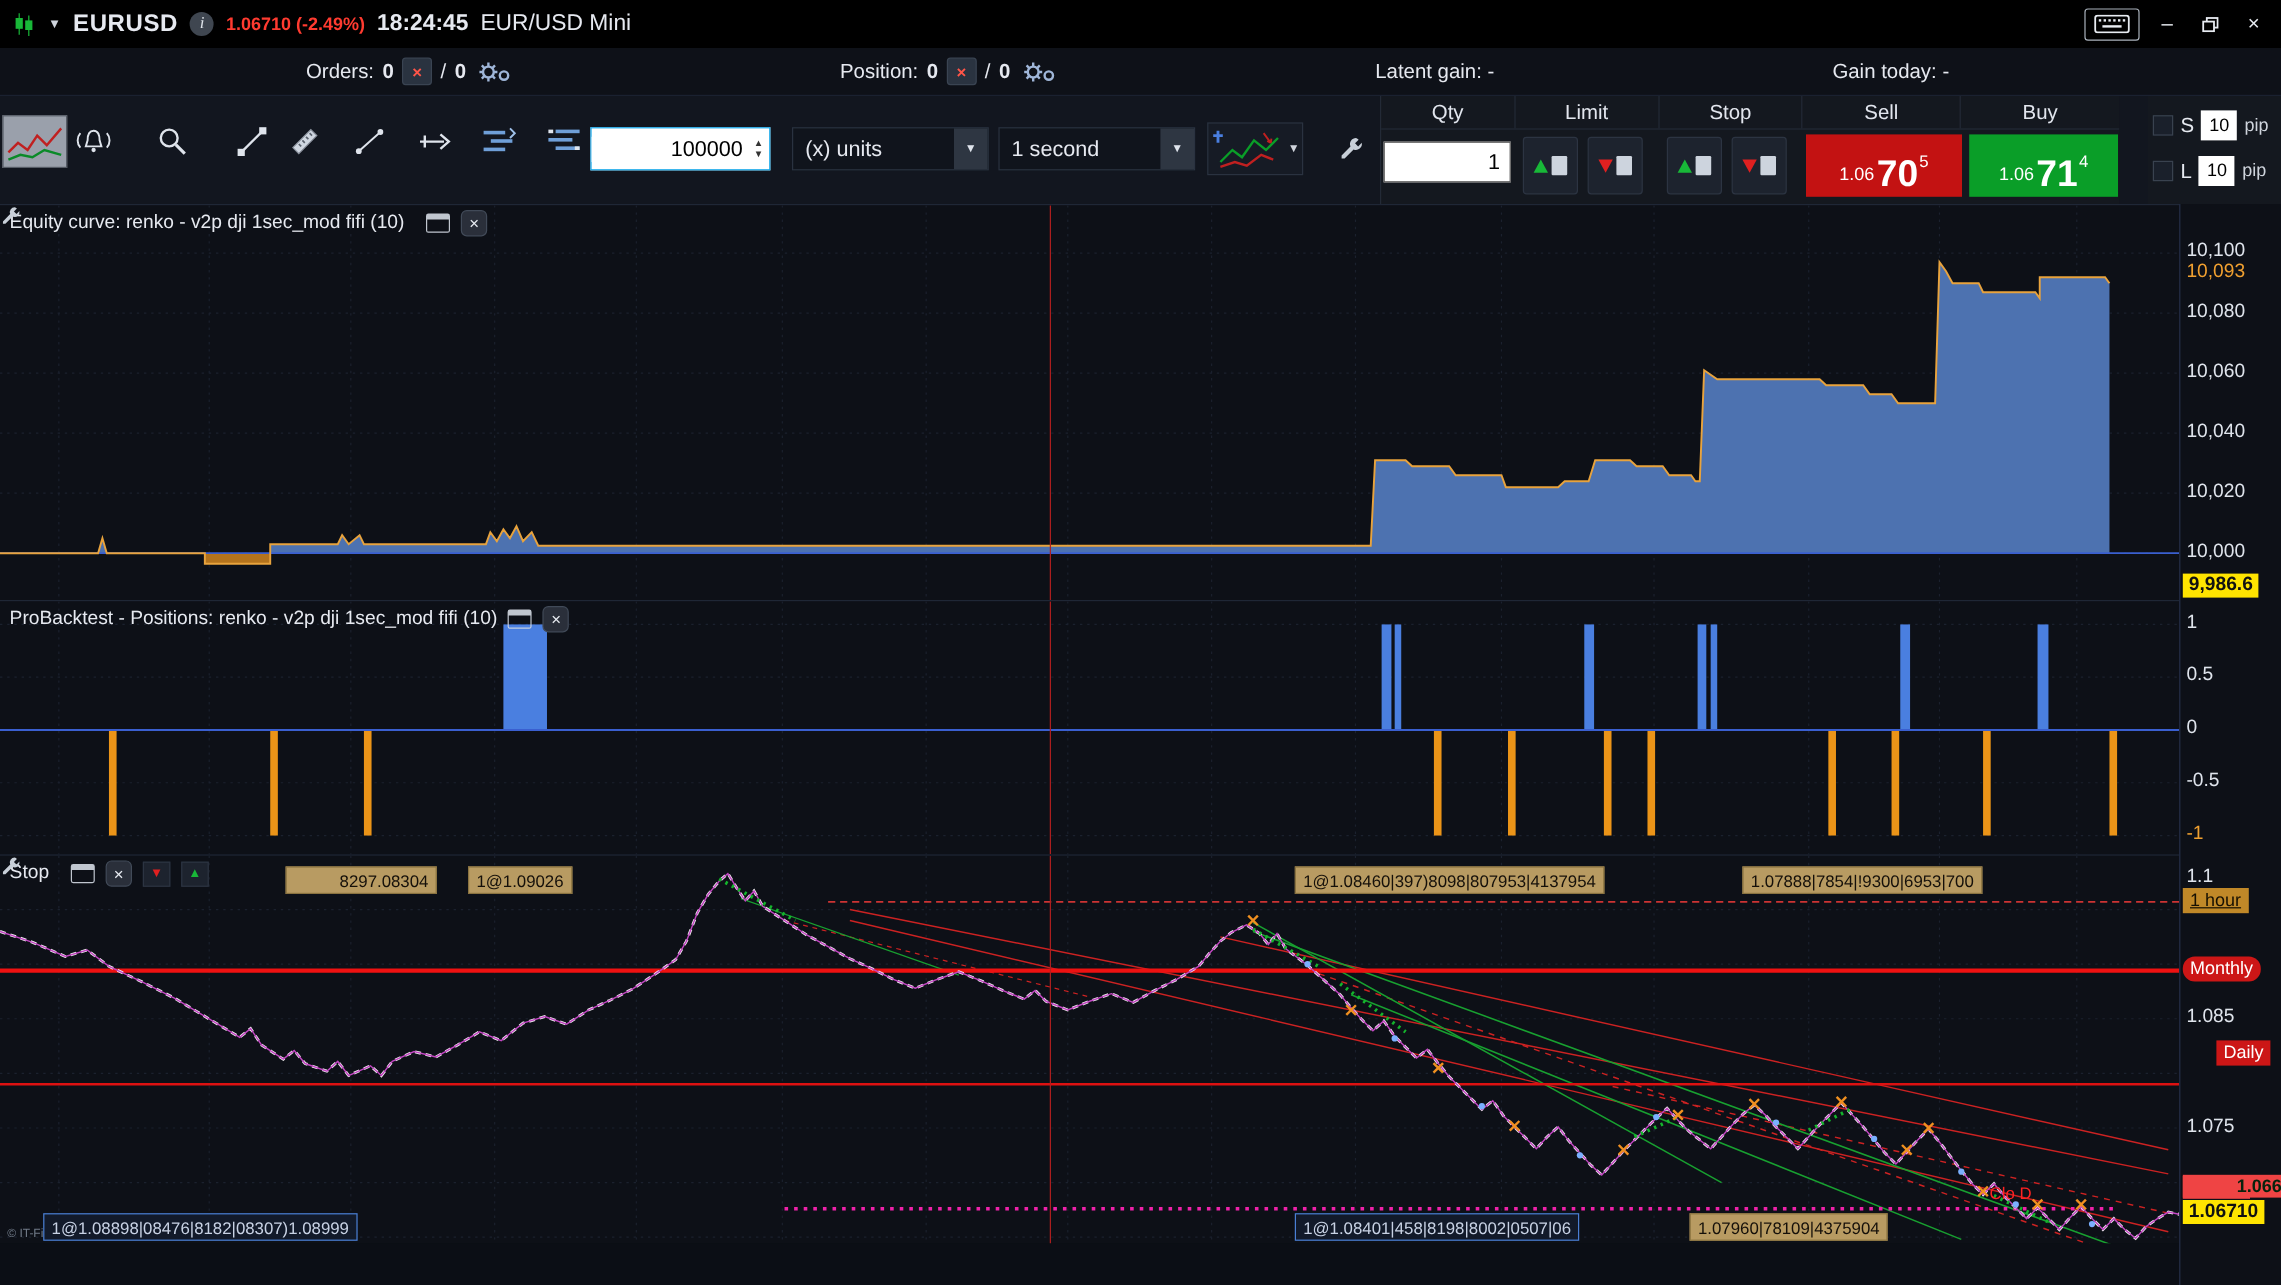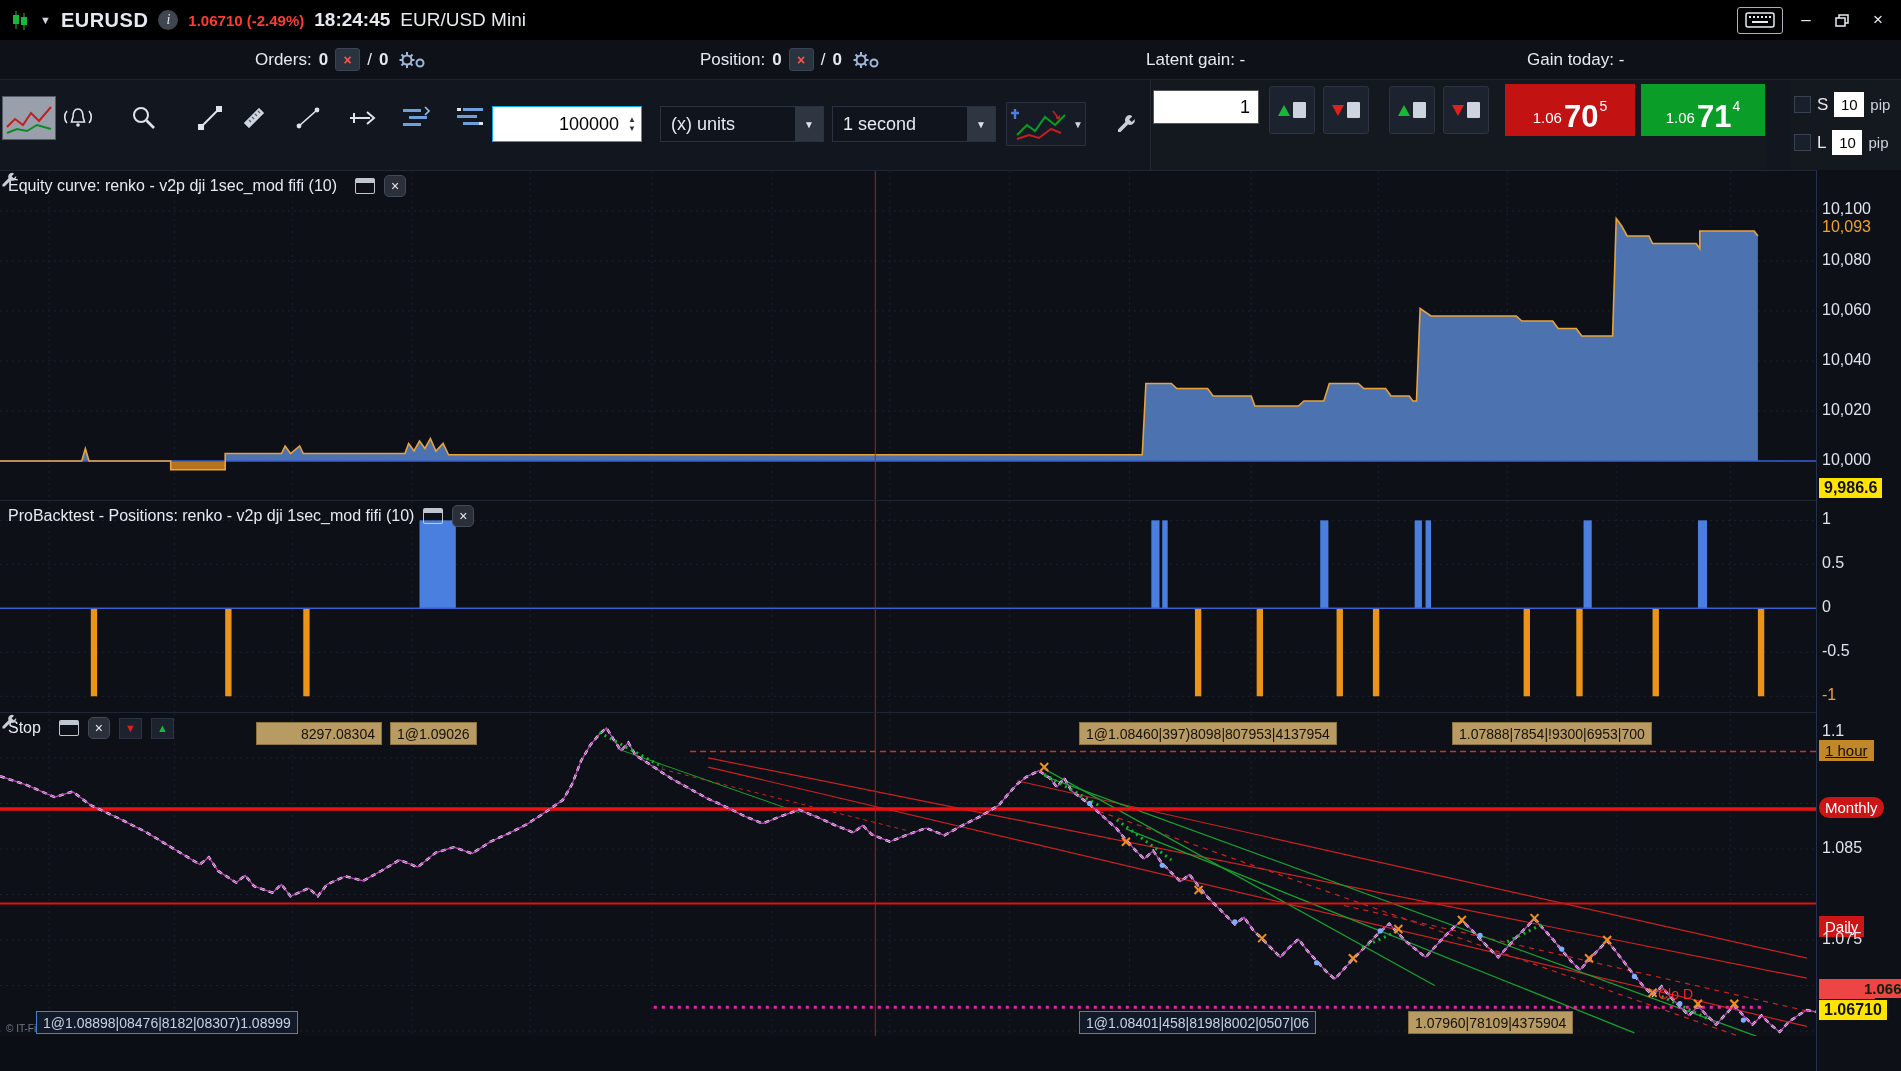--- a/index.html
+++ b/index.html
@@ -276,20 +276,27 @@
       <span class="style-dd">▼</span>
     </span>
 
     <span class="wrench-tool">
       <svg width="22" height="22" viewBox="0 0 22 22">
         <path d="M15 2 a5 5 0 0 0 -4.6 7 L3 16.5 V19 h2.5 L13 11.6 A5 5 0 0 0 19.8 6 l-3 3 -2.6 -2.6 3 -3 A5 5 0 0 0 15 2 Z" fill="#c8cfd8"></path>
       </svg>
     </span>
 
     <div class="tp">
+      <div class="tp-headers">
+        <span class="tp-h" style="width:112px">Qty</span>
+        <span class="tp-h" style="width:120px">Limit</span>
+        <span class="tp-h" style="width:120px">Stop</span>
+        <span class="tp-h" style="width:132px">Sell</span>
+        <span class="tp-h" style="width:132px;border-right:none">Buy</span>
+      </div>
       <div class="tp-controls">
         <input class="tp-qty" value="1" style="">
         <span class="pair" id="pair-limit">
           <span class="ot">
               <i class="tri-up"></i>
               <span class="doc"></span>
             </span>
           <span class="ot">
               <i class="tri-dn"></i>
               <span class="doc"></span>
@@ -518,21 +525,21 @@
           <svg width="18" height="18" viewBox="0 0 22 22">
               <path d="M15 2 a5 5 0 0 0 -4.6 7 L3 16.5 V19 h2.5 L13 11.6 A5 5 0 0 0 19.8 6 l-3 3 -2.6 -2.6 3 -3 A5 5 0 0 0 15 2 Z" fill="#c8cfd8"></path>
             </svg>
         </span>
         <span class="win-icon"></span>
         <span class="close-icon">×</span>
         <span class="mini-box dn">▼</span>
         <span class="mini-box up">▲</span>
       </div>
       <div class="copyright">© IT-Finance.com Data is indicative</div>
-    <div class="pbadge tan" style="left: 256px; top: 9px; padding-left: 44px;">8297.08304</div>
+    <div class="pbadge tan" style="left: 238px; top: 9px; padding-left: 44px;">8297.08304</div>
         <div class="pbadge tan" style="left: 390px; top: 9px;">1@1.09026</div>
         <div class="pbadge tan" style="left: 1079px; top: 9px;">1@1.08460|397)8098|807953|4137954</div>
         <div class="pbadge tan" style="left: 1452px; top: 9px;">1.07888|7854|!9300|6953|700</div>
         <div class="pbadge blue" style="left: 36px; top: 298px;">1@1.08898|08476|8182|08307)1.08999</div>
         <div class="pbadge blue" style="left: 1079px; top: 298px;">1@1.08401|458|8198|8002|0507|06</div>
         <div class="pbadge tan" style="left: 1408px; top: 298px;">1.07960|78109|4375904</div>
       </section>
 
   </div>
 
@@ -547,20 +554,20 @@
       <div class="ax badge-yellow" style="top: 308px;">9,986.6</div>
       <div class="ax " style="top: 340px;">1</div>
       <div class="ax " style="top: 384px;">0.5</div>
       <div class="ax " style="top: 428px;">0</div>
       <div class="ax " style="top: 472px;">-0.5</div>
       <div class="ax orange" style="top: 516px;">-1</div>
       <div class="ax " style="top: 552px;">1.1</div>
       <div class="ax badge-tan" style="top: 570px; text-decoration: underline;">1 hour</div>
       <div class="ax badge-red" style="top: 627px; border-radius: 10px;">Monthly</div>
       <div class="ax " style="top: 669px;">1.085</div>
-      <div class="ax badge-red" style="top: 746px;">Daily</div>
+      <div class="ax badge-red" style="top: 697px; margin-left: 28px;">Daily</div>
       <div class="ax " style="top: 760px;">1.075</div>
       <div class="ax badge-green" style="top: 810px;">1.0679</div>
       <div class="ax badge-yellow" style="top: 830px;">1.06710</div>
       <div class="ax badge-green" style="top: 809px; padding-left: 45px;">1.0668</div>
     </div>
 
 </div>
 
 </body></html>

